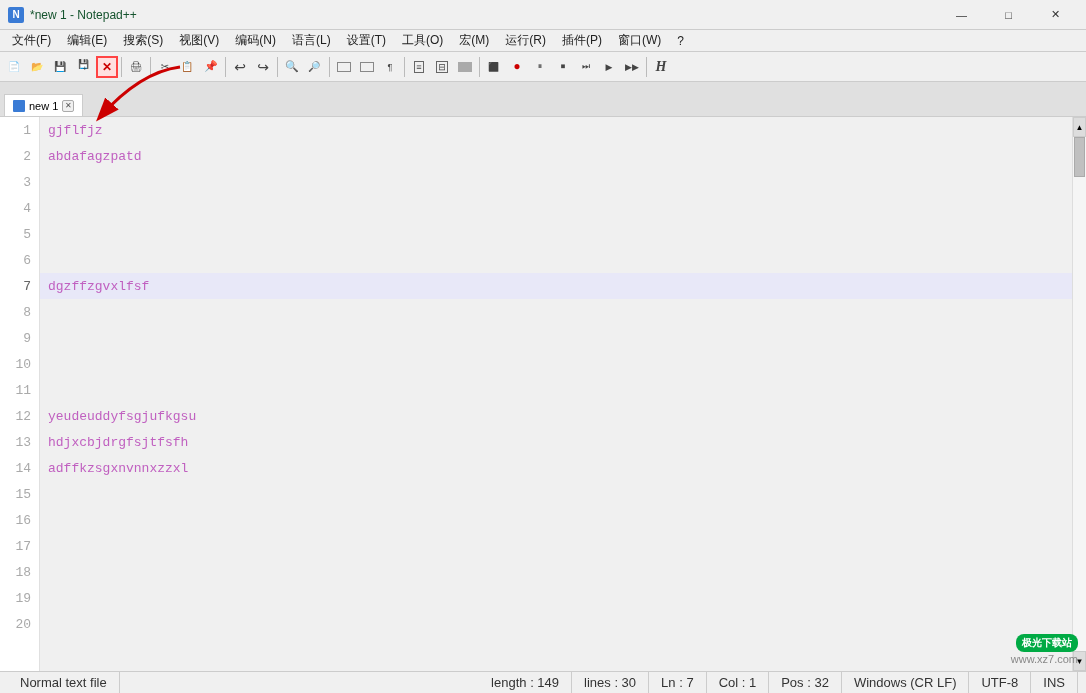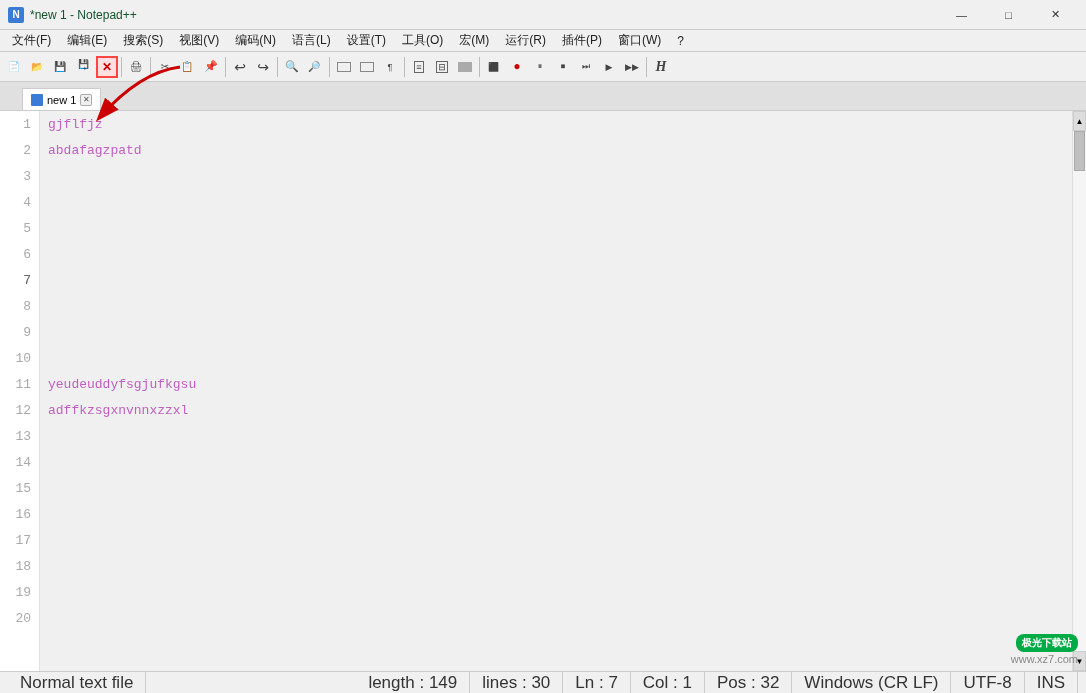--- a/index.html
+++ b/index.html
@@ -111,24 +111,24 @@
     .toolbar-separator {
       width: 1px;
       height: 20px;
       background: #bbb;
       margin: 0 2px;
     }
 
     
     .tab-bar {
       background: #e0e0e0;
-      height: 29px;
+      height: 35px;
       display: flex;
       align-items: flex-end;
-      padding-left: 22px;
+      padding-left: 4px;
       border-bottom: 1px solid #ccc;
       flex-shrink: 0;
     }
     .tab {
       display: flex;
       align-items: center;
       background: white;
       border: 1px solid #ccc;
       border-bottom: none;
       padding: 2px 8px;
@@ -209,21 +209,21 @@
     }
 
     
     .status-bar {
       background: #f0f0f0;
       height: 22px;
       border-top: 1px solid #ccc;
       display: flex;
       align-items: center;
       padding: 0 8px;
-      font-size: 17px;
+      font-size: 13px;
       color: #333;
       flex-shrink: 0;
       gap: 0;
     }
     .status-section {
       padding: 0 12px;
       border-right: 1px solid #ccc;
       height: 100%;
       display: flex;
       align-items: center;
@@ -419,25 +419,27 @@
       <div class="line-number">19</div>
       <div class="line-number">20</div>
     </div>
   <div class="editor-content" id="editorContent">
       <div class="editor-line"><span class="line-text">gjflfjz</span></div>
       <div class="editor-line"><span class="line-text">abdafagzpatd</span></div>
       <div class="editor-line">&nbsp;</div>
       <div class="editor-line">&nbsp;</div>
       <div class="editor-line">&nbsp;</div>
       <div class="editor-line">&nbsp;</div>
+      <div class="editor-line selected"><span class="line-text">dgzffzgvxlfsf</span></div>
       <div class="editor-line">&nbsp;</div>
       <div class="editor-line">&nbsp;</div>
       <div class="editor-line">&nbsp;</div>
       <div class="editor-line">&nbsp;</div>
       <div class="editor-line"><span class="line-text">yeudeuddyfsgjufkgsu</span></div>
+      <div class="editor-line"><span class="line-text">hdjxcbjdrgfsjtfsfh</span></div>
       <div class="editor-line"><span class="line-text">adffkzsgxnvnnxzzxl</span></div>
       <div class="editor-line">&nbsp;</div>
       <div class="editor-line">&nbsp;</div>
       <div class="editor-line">&nbsp;</div>
       <div class="editor-line">&nbsp;</div>
     </div>
 
   <div style="width:14px;background:#f5f5f5;border-left:1px solid #ddd;flex-shrink:0;position:relative;">
     <div style="position:absolute;top:0;left:0;right:0;height:20px;background:#ddd;border:1px solid #ccc;display:flex;align-items:center;justify-content:center;font-size:8px;">▲</div>
     <div style="position:absolute;bottom:0;left:0;right:0;height:20px;background:#ddd;border:1px solid #ccc;display:flex;align-items:center;justify-content:center;font-size:8px;">▼</div>

